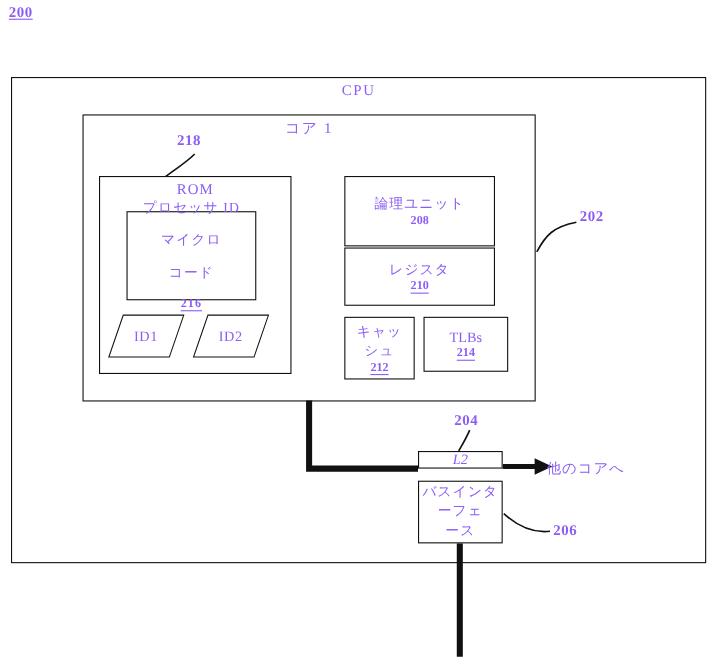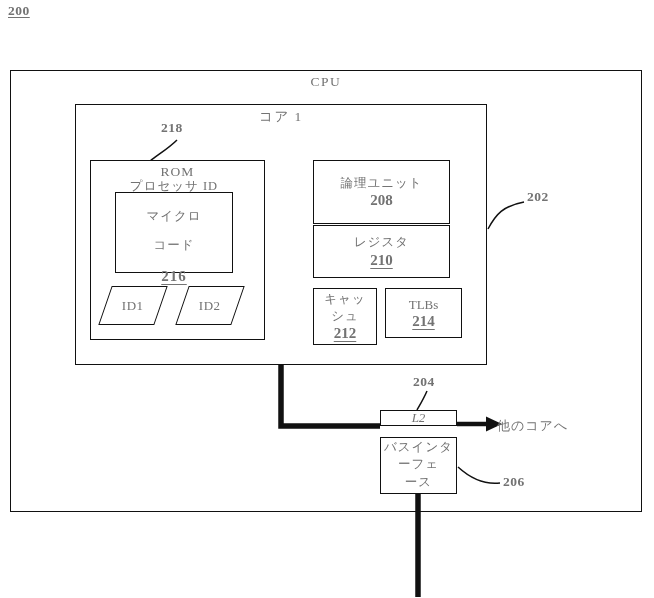--- a/index.html
+++ b/index.html
@@ -1,31 +1,31 @@
 <!DOCTYPE html>
 <html><head>
 <meta charset="utf-8">
 <style>
   * { margin:0; padding:0; box-sizing:border-box; }
   html,body { background:#ffffff; }
   #figure {
     position:relative; width:654px; height:598px; background:#ffffff;
-    font-family:"Liberation Serif","DejaVu Serif",serif; color:#737373; overflow:hidden;
+    font-family:"Liberation Serif","DejaVu Serif",serif; color:#8b5cf6; overflow:hidden;
   }
   .connectors { position:absolute; left:0; top:0; }
   .frame { position:absolute; border:1.7px solid #111; background:transparent; }
   .box   { position:absolute; border:1.5px solid #111; background:#fff; }
   .cell  { position:absolute; border:1.5px solid #111; background:#fff;
            display:flex; flex-direction:column; align-items:center; justify-content:center;
            text-align:center; }
   .title { position:absolute; text-align:center; font-size:13.5px; letter-spacing:1.5px; }
   .text  { position:absolute; font-size:13px; letter-spacing:1px; }
   .ref-label { position:absolute; font-weight:bold; font-size:13.5px; letter-spacing:.5px; }
   .underlined { text-decoration:underline; text-underline-offset:2px; }
-  .ref { font-weight:bold; text-decoration:underline; text-underline-offset:2.5px; font-size:15px; }
+  .ref { font-weight:bold; text-decoration:underline; text-underline-offset:2.5px; font-size:11px; }
   .ref.nound { text-decoration:none; }
   .jp { font-size:12.5px; line-height:1.38; letter-spacing:1px; }
   .box-title { text-align:center; margin-top:3px; font-size:13.5px; letter-spacing:1px; }
   .para { position:absolute; border:1.5px solid #111; background:#fff; transform:skewX(-19deg);
           display:flex; align-items:center; justify-content:center; }
   .para > span { transform:skewX(19deg); font-size:13px; letter-spacing:.5px; }
 </style>
 </head>
 <body>
 

